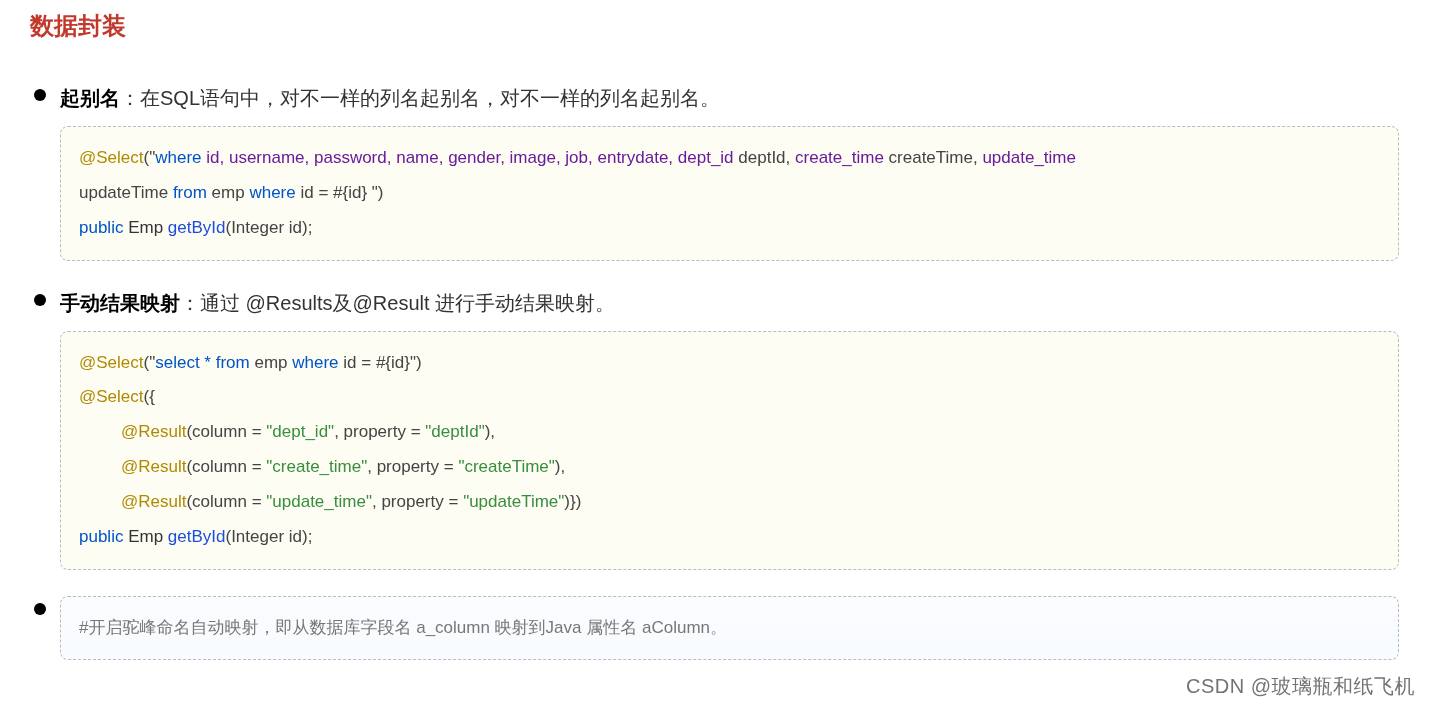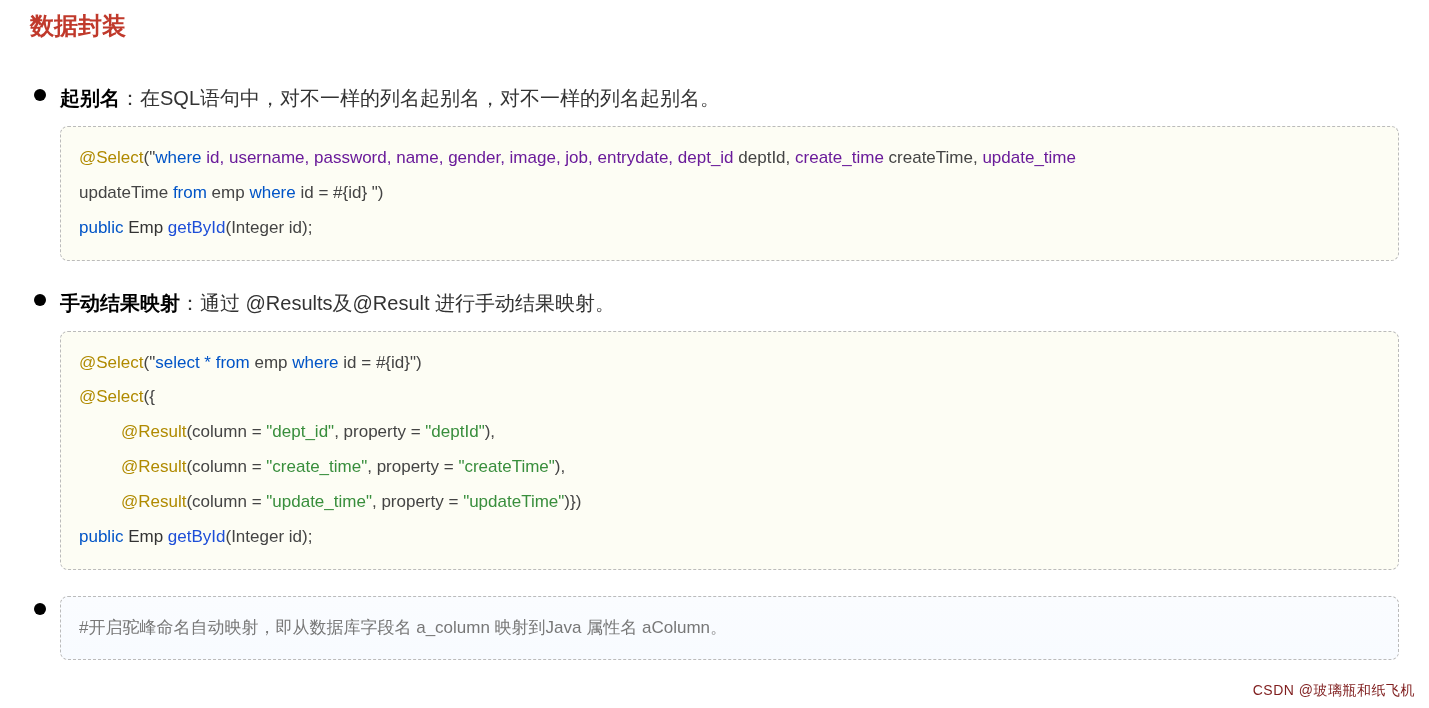--- a/index.html
+++ b/index.html
@@ -71,22 +71,22 @@
   .func { color: #1d4ed8; } 
   .type { color: #333; }
   .cfgkey { color: #1976d2; }
   .cfgval { color: #1976d2; }
   .comment { color: #777; }
   .indent1 { padding-left: 42px; display: inline-block; }
   .watermark {
     position: fixed;
     right: 14px;
     bottom: 8px;
-    font-size: 14px;
-    color: #7f1d1d;
+    font-size: 20px;
+    color: #737373;
     letter-spacing: 0.5px;
     pointer-events: none;
   }
 </style>
 </head>
 <body>
 
 <h2 class="title">数据封装</h2>
 
 <ul class="sections">

